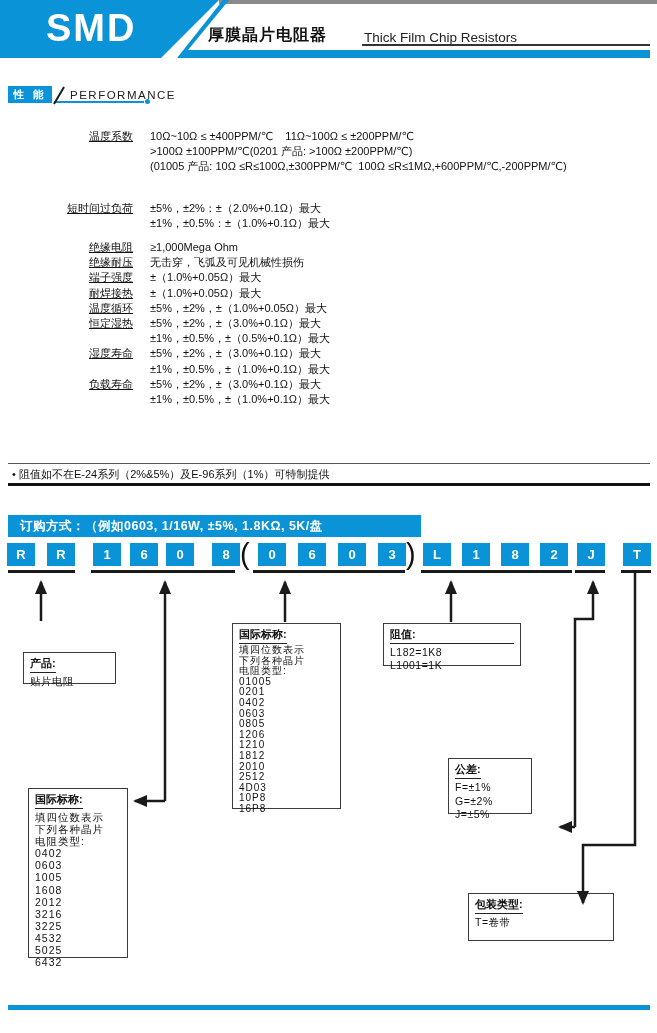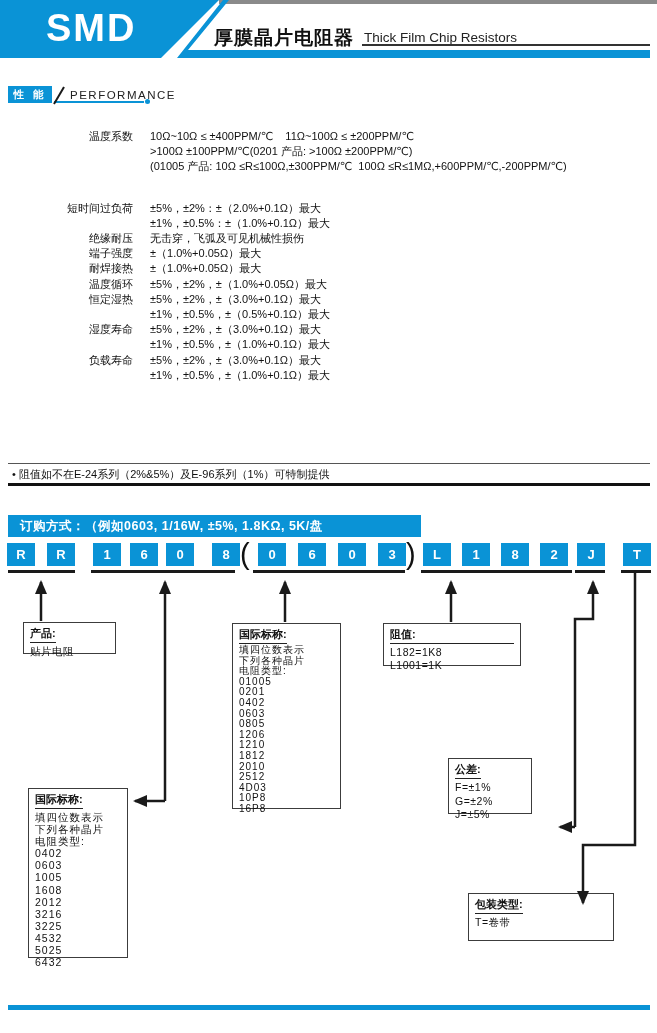--- a/index.html
+++ b/index.html
@@ -8,37 +8,37 @@
 
   
   .gray-strip{position:absolute;left:219px;top:0;width:438px;height:4px;background:#8a8a8a;}
   .banner-main{position:absolute;left:0;top:0;width:232px;height:58px;background:#0a93d6;
     -webkit-clip-path:polygon(0 0,219px 0,161px 58px,0 58px);
     clip-path:polygon(0 0,219px 0,161px 58px,0 58px);}
   .banner-bar{position:absolute;left:0;top:0;width:657px;height:58px;background:#0a93d6;
     -webkit-clip-path:polygon(223px 0,229px 0,188px 50px,650px 50px,650px 58px,177px 58px);
     clip-path:polygon(223px 0,229px 0,188px 50px,650px 50px,650px 58px,177px 58px);}
   .brand{position:absolute;left:46px;top:7px;font-size:38px;font-weight:bold;color:#fff;letter-spacing:2px;}
-  .title-cn{position:absolute;left:214px;top:25px;font-size:19px;font-weight:bold;color:#111;letter-spacing:1px;}
+  .title-cn{position:absolute;left:208px;top:25px;font-size:16px;font-weight:bold;color:#111;letter-spacing:1px;}
   .title-en{position:absolute;left:364px;top:30px;font-size:13.5px;color:#222;}
   .title-en-underline{position:absolute;left:362px;top:44px;width:288px;height:2px;background:#333;}
 
   
   .perf-chip{position:absolute;left:8px;top:86px;width:44px;height:17px;background:#0a93d6;
     color:#fff;font-size:10.5px;font-weight:bold;text-align:center;line-height:17px;letter-spacing:3px;}
   .perf-head-en{position:absolute;left:70px;top:89px;font-size:11.5px;color:#222;letter-spacing:1.5px;}
   .perf-underline{position:absolute;left:54px;top:101px;width:90px;height:1.5px;background:#0a93d6;}
   .perf-dot{position:absolute;left:145px;top:99px;width:5px;height:5px;border-radius:50%;background:#0a93d6;}
 
   
   .perf-table{position:absolute;left:0;top:129px;width:657px;font-size:11px;line-height:15.2px;}
   .perf-row{display:flex;}
   .perf-row.gap-lg{margin-top:26px;}
   .perf-row.gap-sm{margin-top:9px;}
-  .perf-label{width:133px;text-align:right;flex:0 0 133px;color:#111;}
+  .perf-label{width:133px;text-align:right;flex:0 0 133px;color:#111;text-decoration:underline;}
   .perf-values{padding-left:17px;}
   .perf-line{white-space:pre;color:#111;}
 
   
   .note-top{position:absolute;left:8px;top:463px;width:642px;height:1px;background:#555;}
   .note-text{position:absolute;left:12px;top:467px;font-size:11px;color:#111;}
   .note-bottom{position:absolute;left:8px;top:483px;width:642px;height:3px;background:#111;}
 
   
   .order-head{position:absolute;left:8px;top:515px;width:413px;height:22px;background:#0a93d6;
@@ -93,20 +93,26 @@
         <div class="perf-line">&gt;100Ω ±100PPM/℃(0201 产品: &gt;100Ω ±200PPM/℃)</div>
         <div class="perf-line">(01005 产品: 10Ω ≤R≤100Ω,±300PPM/℃  100Ω ≤R≤1MΩ,+600PPM/℃,-200PPM/℃)</div>
       </div>
     </div>
     <div class="perf-row gap-lg">
       <div class="perf-label">短时间过负荷</div>
       <div class="perf-values">
         <div class="perf-line">±5%，±2%：±（2.0%+0.1Ω）最大</div>
         <div class="perf-line">±1%，±0.5%：±（1.0%+0.1Ω）最大</div>
       </div>
+    </div>
+    <div class="perf-row gap-sm">
+      <div class="perf-label">绝缘电阻</div>
+      <div class="perf-values">
+          <div class="perf-line">≥1,000Mega Ohm</div>
+        </div>
     </div>
     <div class="perf-row">
       <div class="perf-label">绝缘耐压</div>
       <div class="perf-values">
           <div class="perf-line">无击穿，飞弧及可见机械性损伤</div>
         </div>
     </div>
     <div class="perf-row">
       <div class="perf-label">端子强度</div>
       <div class="perf-values">
@@ -173,21 +179,21 @@
   <span class="code-box" style="left:577px">J</span>
   <span class="code-box" style="left:623px">T</span>
 
   <div class="group-underline" style="left:8px;width:67px"></div>
   <div class="group-underline" style="left:91px;width:144px"></div>
   <div class="group-underline" style="left:253px;width:152px"></div>
   <div class="group-underline" style="left:421px;width:151px"></div>
   <div class="group-underline" style="left:575px;width:30px"></div>
   <div class="group-underline" style="left:621px;width:30px"></div>
 
-  <div class="callout box-product" style="left:23px;top:622px;width:93px;height:32px">
+  <div class="callout box-product" style="left:23px;top:652px;width:93px;height:32px">
     <span class="c-title">产品:</span>
     <div class="c-line">贴片电阻</div>
   </div>
 
   <div class="callout box-metric-mid" style="left:232px;top:623px;width:109px;height:186px">
     <span class="c-title">国际标称:</span>
     <div class="c-line">填四位数表示</div>
     <div class="c-line">下列各种晶片</div>
     <div class="c-line">电阻类型:</div>
     <div class="c-line">01005</div>

